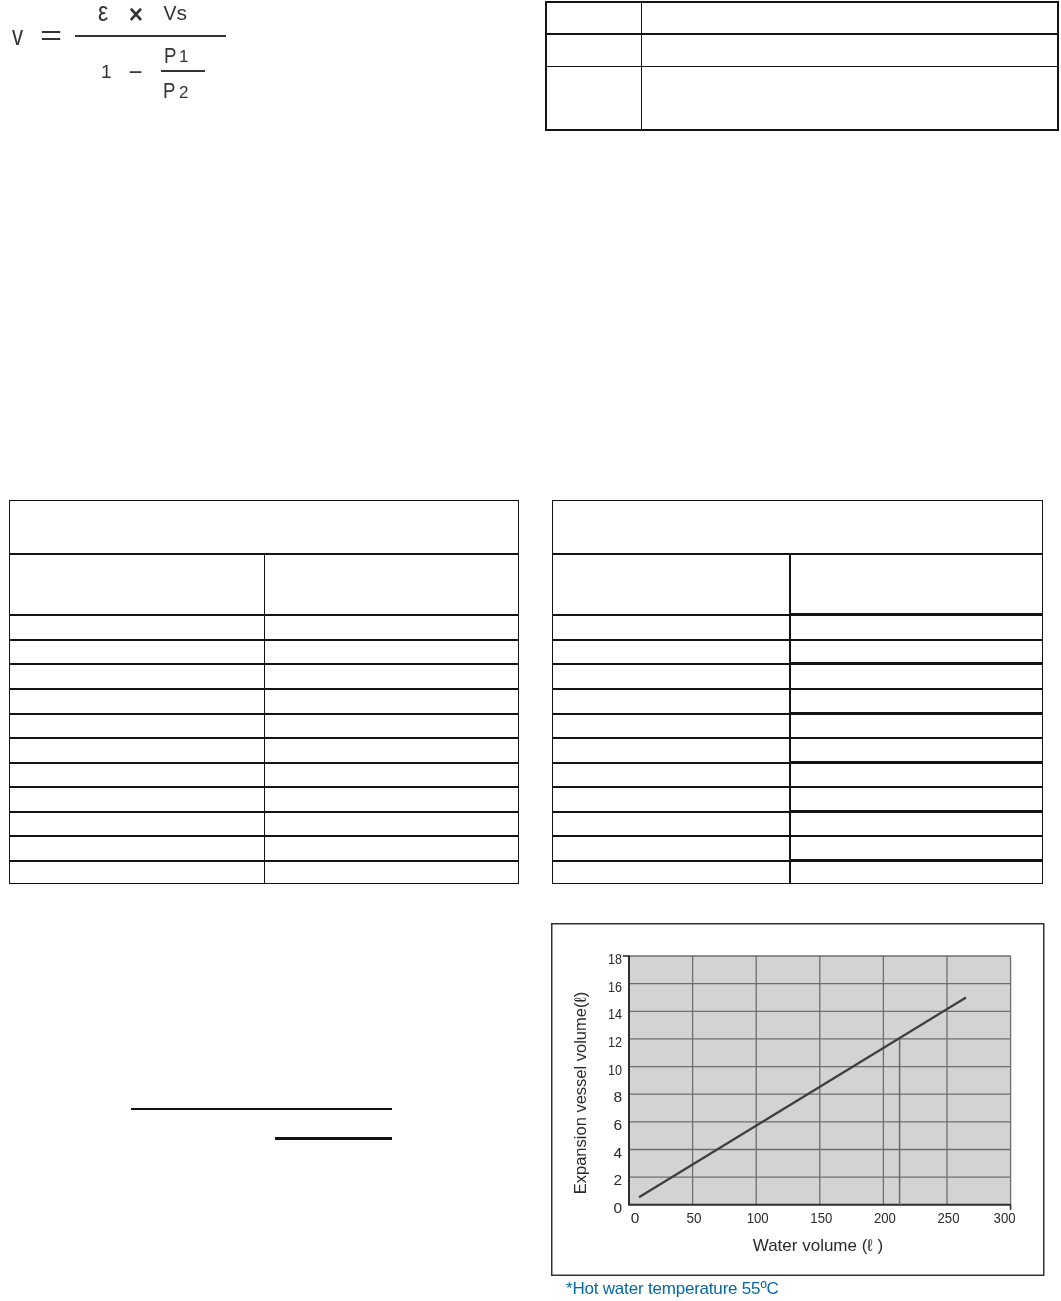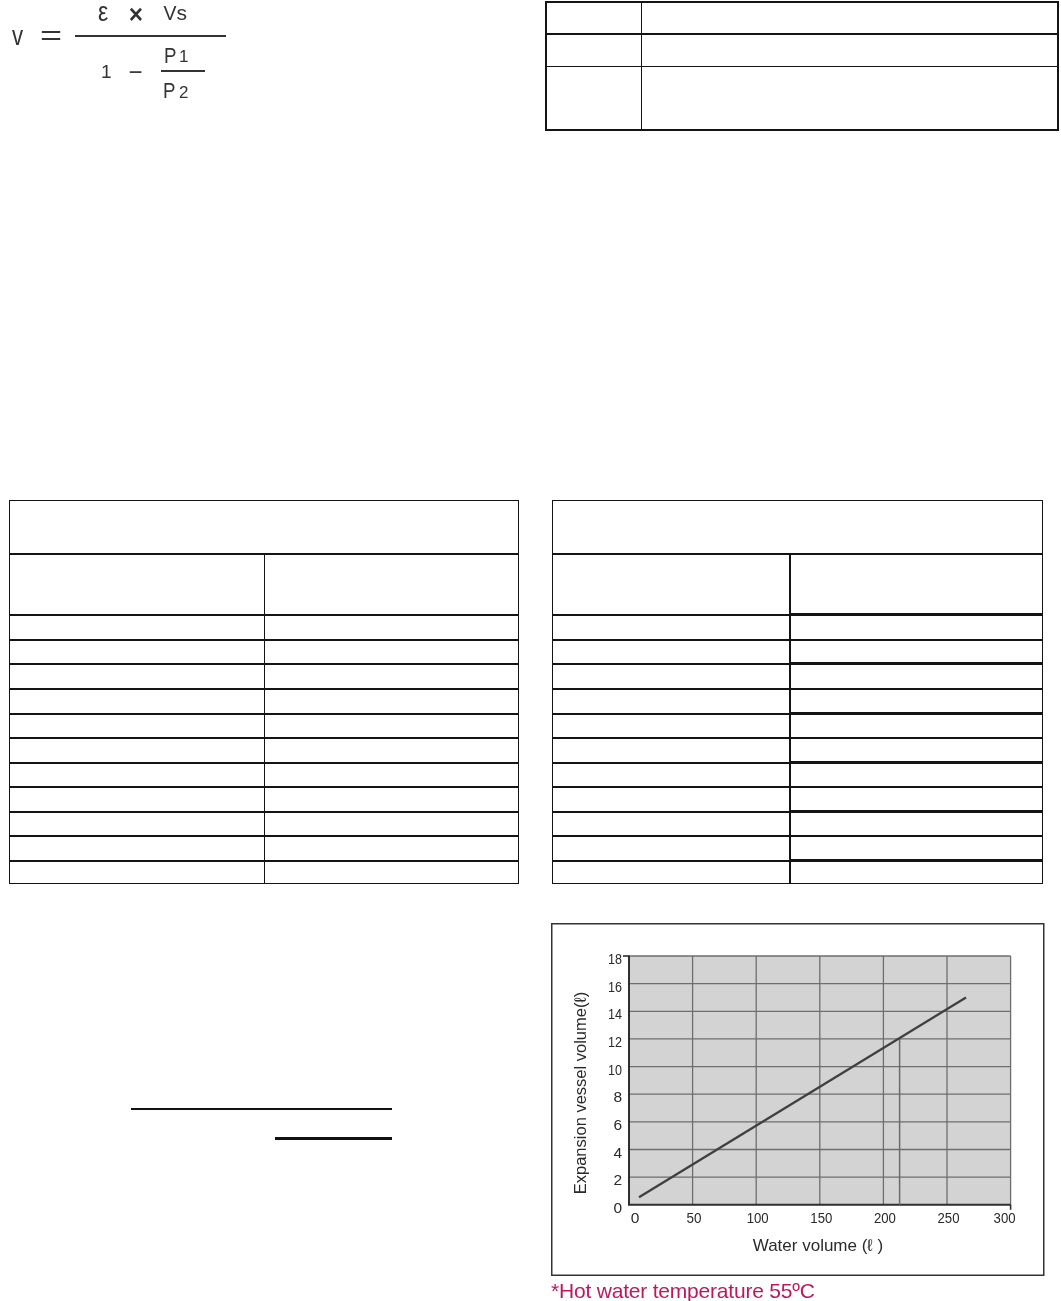--- a/index.html
+++ b/index.html
@@ -170,13 +170,13 @@
         <text x="206.7" y="300.4" textLength="22" lengthAdjust="spacingAndGlyphs">100</text>
         <text x="270.3" y="300.4" textLength="22" lengthAdjust="spacingAndGlyphs">150</text>
         <text x="333.9" y="300.4" textLength="22" lengthAdjust="spacingAndGlyphs">200</text>
         <text x="397.5" y="300.4" textLength="22" lengthAdjust="spacingAndGlyphs">250</text>
         <text x="453.6" y="300.4" textLength="22" lengthAdjust="spacingAndGlyphs">300</text>
       </g>
       <text x="267" y="327.5" font-family="Liberation Sans, sans-serif" font-size="17" fill="#2a2a2a" text-anchor="middle">Water volume (ℓ )</text>
       <text x="35" y="170" font-family="Liberation Sans, sans-serif" font-size="16.5" fill="#2a2a2a" text-anchor="middle" transform="rotate(-90 35 170)">Expansion vessel volume(ℓ)</text>
     </svg>
 
-<div style="position:absolute;left:551px;top:1280.2px;font-size:21px;line-height:1;white-space:nowrap;color:#be185d;letter-spacing:-0.2px;">*Hot water temperature 55ºC</div>
+<div style="position:absolute;left:566px;top:1280.2px;font-size:17px;line-height:1;white-space:nowrap;color:#0369a1;letter-spacing:-0.2px;">*Hot water temperature 55ºC</div>
 </div>
 </body></html>

